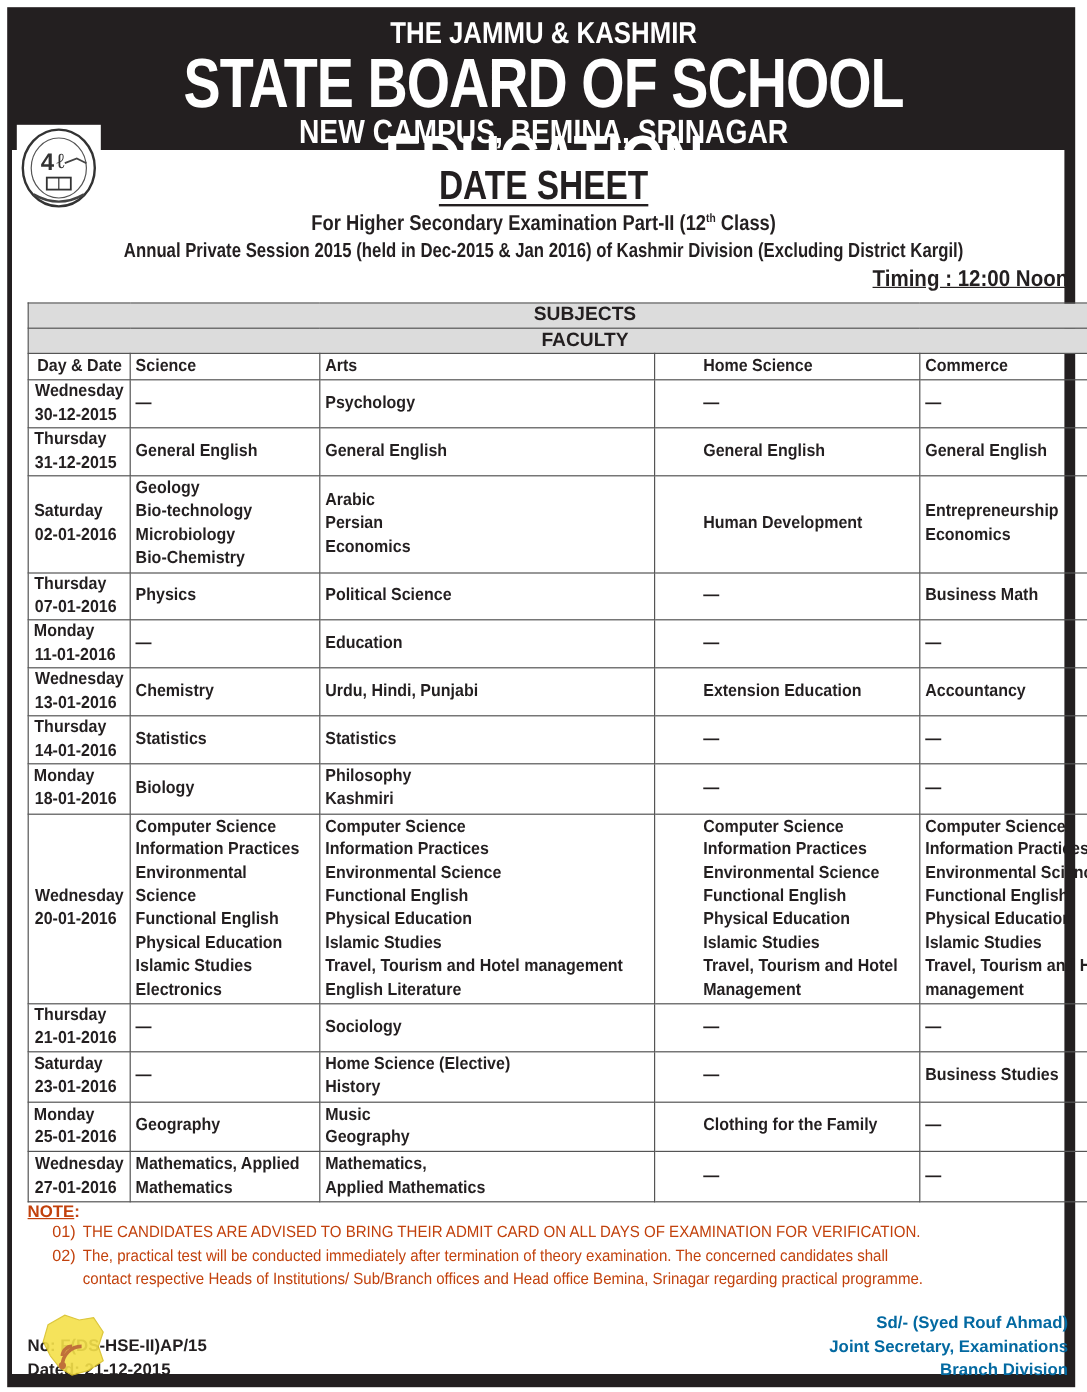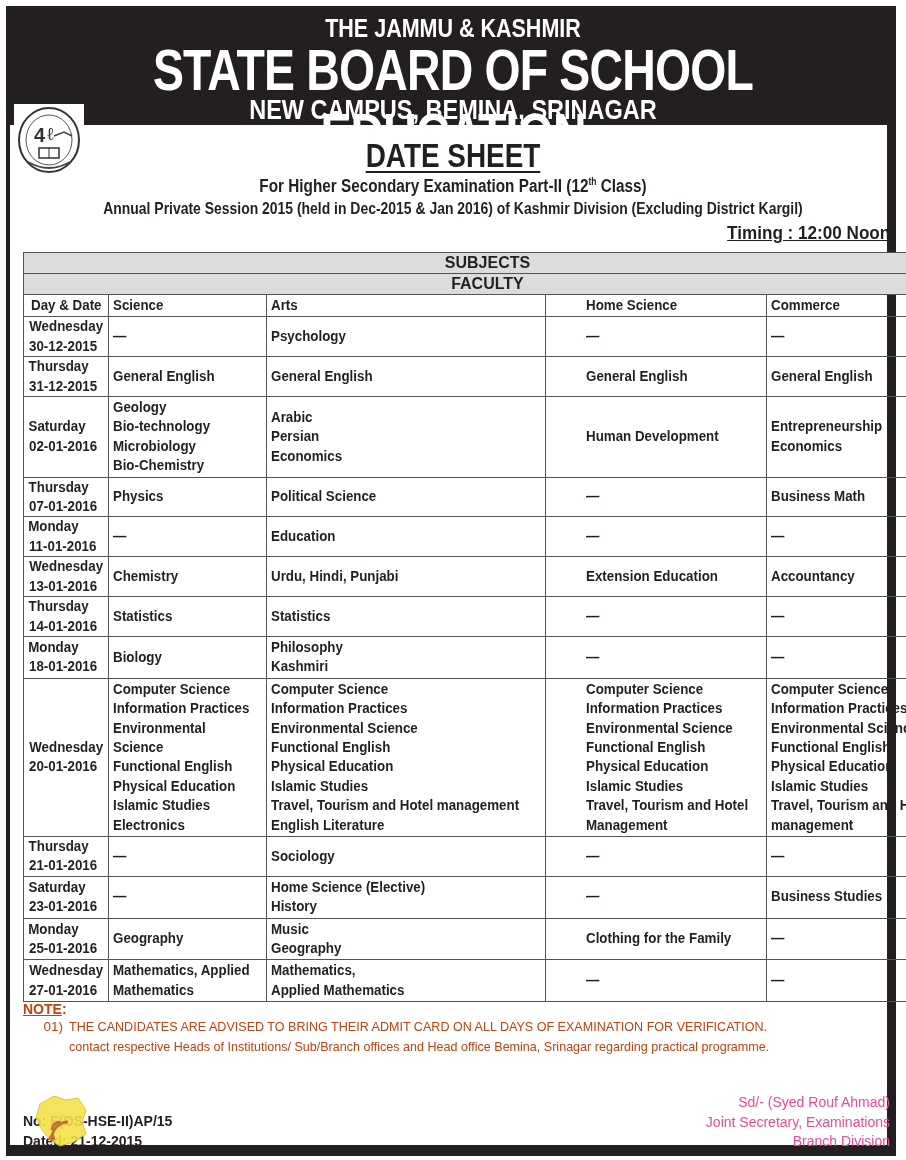--- a/index.html
+++ b/index.html
@@ -72,21 +72,21 @@
   .note-item { display: flex; line-height: 19.5px; }
   .note-num { width: 40px; text-align: right; padding-right: 6px; flex: none; }
   .note-text { flex: 1; transform: scaleX(0.93); transform-origin: left center; white-space: nowrap; }
   .footleft {
     position: absolute; left: 23px; top: 1112px;
     font-family: "Liberation Sans", sans-serif; font-weight: bold; font-size: 14px; color: #231f20;
     line-height: 19.5px;
   }
   .footright {
     position: absolute; right: 16px; top: 1093px; text-align: right;
-    font-family: "Liberation Sans", sans-serif; font-weight: normal; font-size: 14px; color: #ec4899;
+    font-family: "Liberation Sans", sans-serif; font-weight: bold; font-size: 14px; color: #0369a1;
     line-height: 19.5px;
   }
   .sidecode {
     position: absolute; left: -2px; top: 1080px; width: 14px; height: 40px;
     color: #ffffff; font-family: "Liberation Sans", sans-serif; font-weight: bold; font-size: 8px;
     writing-mode: vertical-rl; transform: rotate(180deg); text-align: center;
   }
   .watermark { position: absolute; left: 30px; top: 1090px; width: 62px; height: 62px; }
 </style>
 </head>
@@ -411,20 +411,24 @@
 </table>
 
 <div class="notes">
   <div class="note-head"><span>NOTE</span><b>:</b></div>
   <div id="note-list">
       <div class="note-item">
         <span class="note-num">01)</span>
         <span class="note-text">THE CANDIDATES ARE ADVISED TO BRING THEIR ADMIT CARD ON ALL DAYS OF EXAMINATION FOR VERIFICATION.</span>
       </div>
       <div class="note-item">
+        <span class="note-num">02)</span>
+        <span class="note-text">The, practical test will be conducted immediately after termination of theory examination. The concerned candidates shall</span>
+      </div>
+      <div class="note-item">
         <span class="note-num"></span>
         <span class="note-text">contact respective Heads of Institutions/ Sub/Branch offices and Head office Bemina, Srinagar regarding practical programme.</span>
       </div>
     </div>
 </div>
 
 <div class="footleft">
   <div>No: F(DS-HSE-II)AP/15</div>
   <div>Dated: 21-12-2015</div>
 </div>

